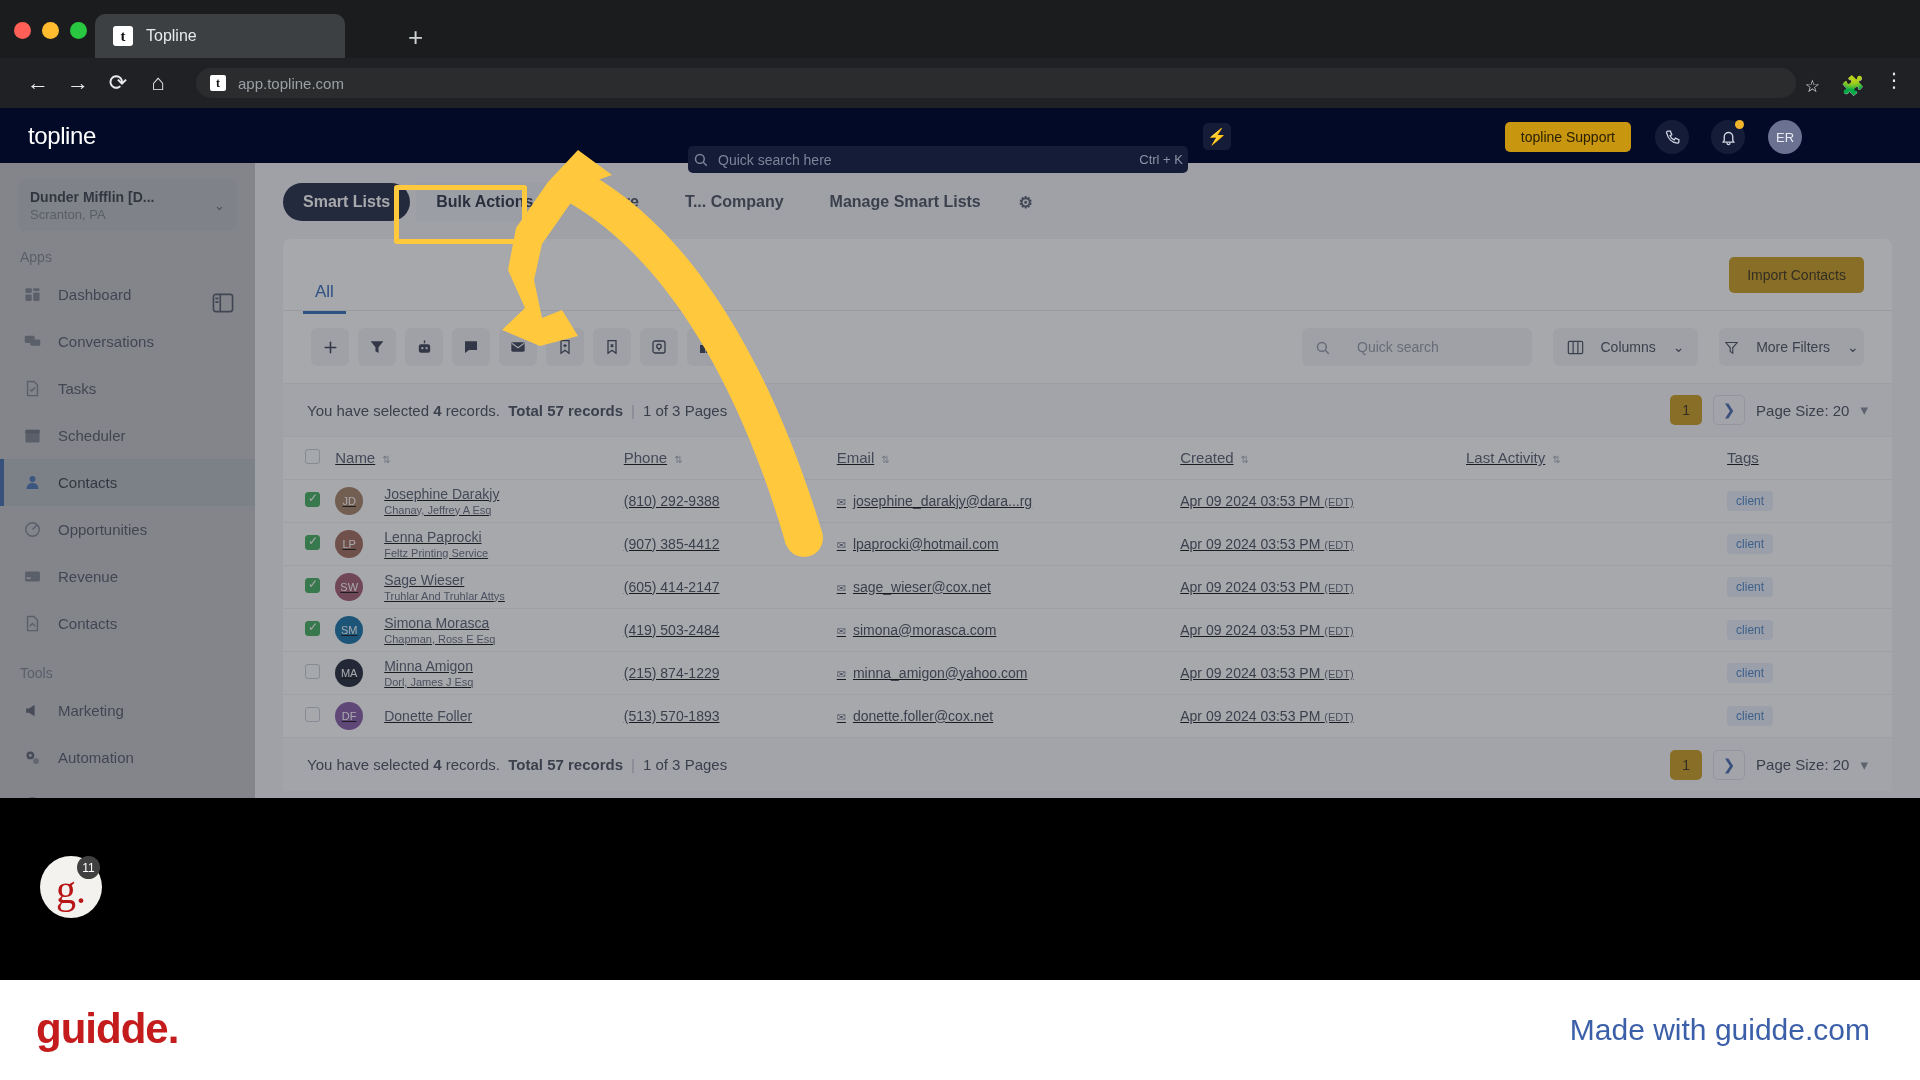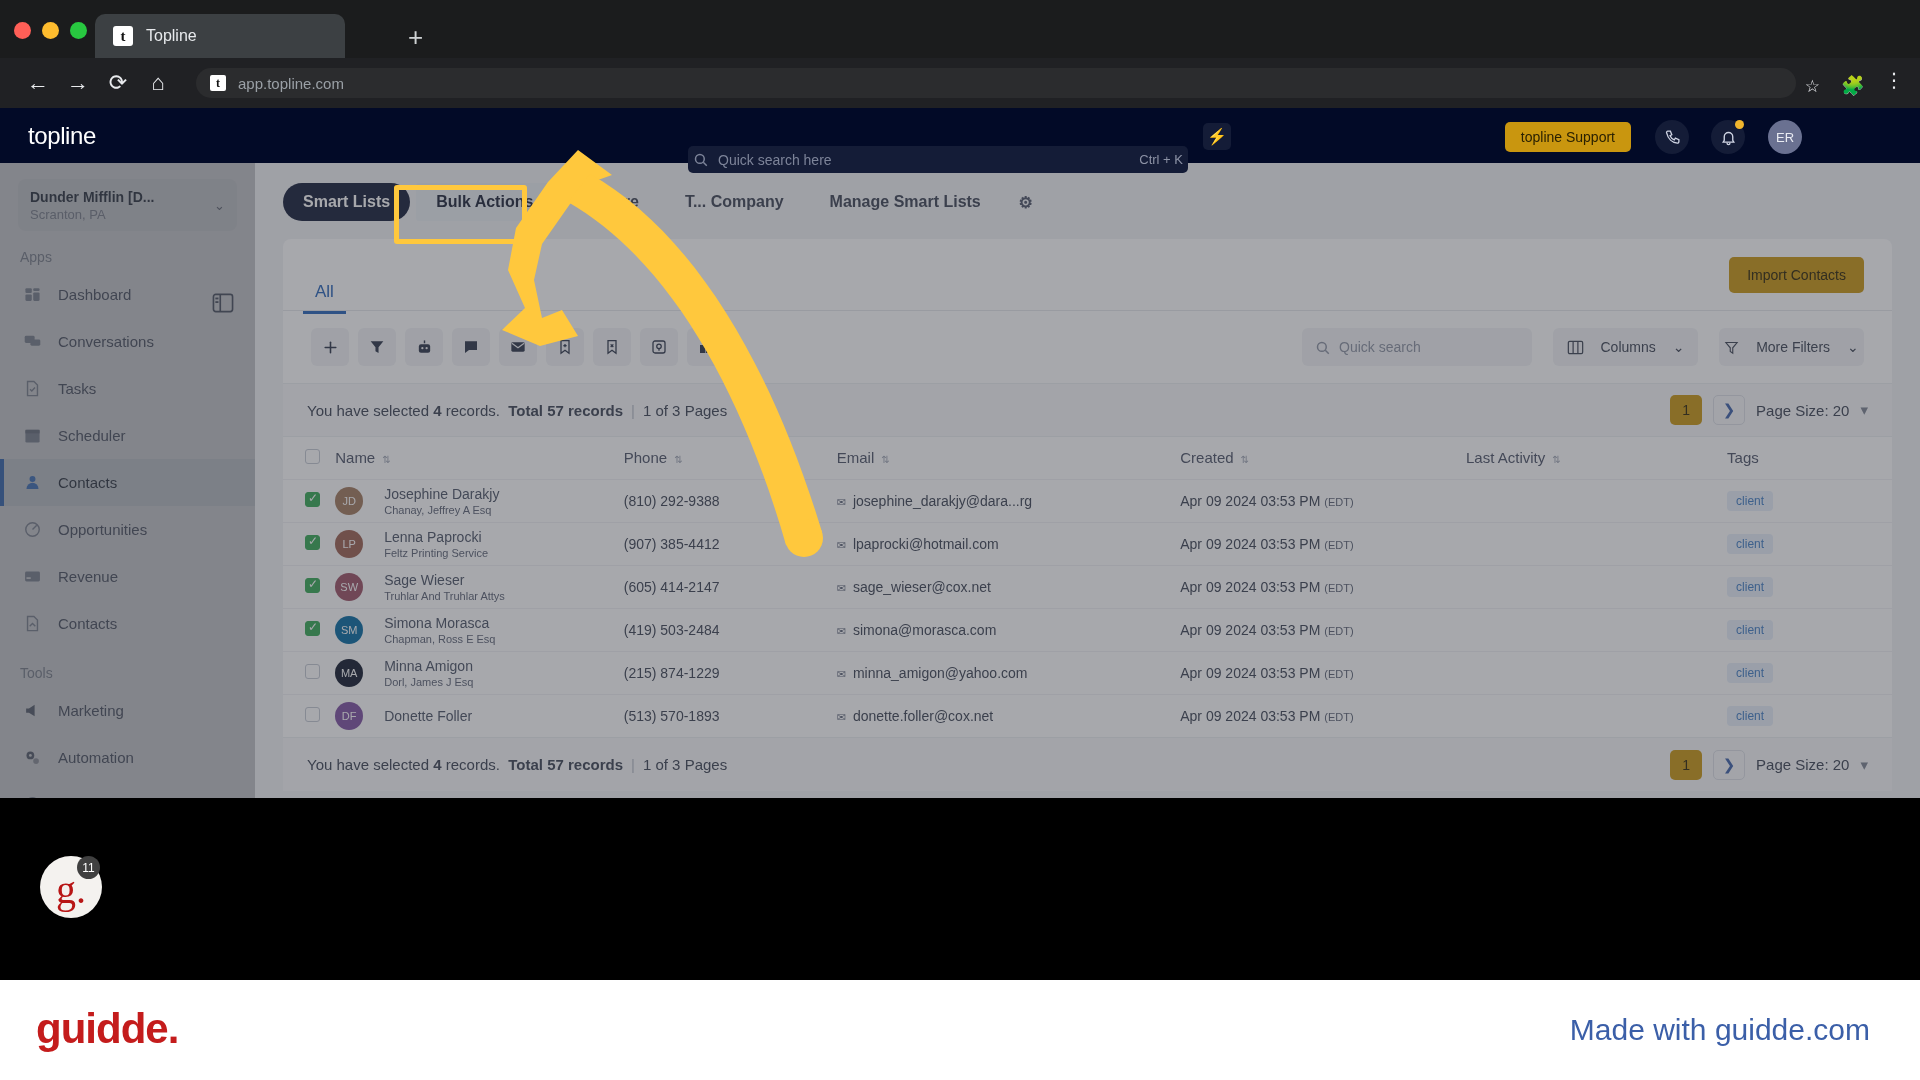--- a/index.html
+++ b/index.html
@@ -92,35 +92,35 @@
     border-bottom: 1px solid #e6e8ec; }
   .ctab { font-size: 17px; color: #2563b8; padding: 0 4px 22px 4px; position: relative; top: 28px; }
   .ctab::after { content: ""; position: absolute; left: -8px; right: -8px; bottom: 10px; height: 3px; background: #2563b8; }
   .import-btn { margin-left: auto; height: 36px; padding: 0 18px; background: #c9960f; border-radius: 5px;
     color: #2a2102; font-size: 14px; display: flex; align-items: center; }
 
   .toolbar { height: 72px; display: flex; align-items: center; padding: 0 28px; gap: 9px; }
   .tb-btn { width: 38px; height: 38px; border-radius: 6px; background: #f2f3f6;
     display: flex; align-items: center; justify-content: center; color: #2b3347; }
   .qsearch { margin-left: auto; width: 230px; height: 38px; background: #f2f3f6; border-radius: 6px;
-    display: flex; align-items: center; padding: 0 13px; gap: 9px; color: #8a91a1; font-size: 14px; }
+    display: flex; align-items: center; padding: 0 13px; gap: 27px; color: #8a91a1; font-size: 14px; }
   .drop-btn { margin-left: 12px; height: 38px; min-width: 145px; background: #f2f3f6; border-radius: 6px;
     display: flex; align-items: center; justify-content: center; gap: 17px; color: #3b4252; font-size: 14px; }
 
   .statusbar { height: 54px; background: #f7f8fa; display: flex; align-items: center; padding: 0 24px;
     font-size: 15px; color: #3b4252; border-top: 1px solid #eceef1; border-bottom: 1px solid #eceef1; }
   .statusbar b { font-weight: bold; }
   .pager { margin-left: auto; display: flex; align-items: center; gap: 11px; }
   .pg-num { width: 32px; height: 30px; background: #c9960f; border-radius: 5px; color: #2a2102;
     font-size: 14px; display: flex; align-items: center; justify-content: center; }
   .pg-next { width: 32px; height: 30px; border: 1px solid #dcdfe5; border-radius: 5px; color: #3b5fa8;
     font-size: 15px; display: flex; align-items: center; justify-content: center; }
   .pg-size { font-size: 15px; color: #3b4252; }
 
-  table.grid { width: 100%; border-collapse: collapse; table-layout: fixed; }
+  table.grid { width: 100%; border-collapse: collapse; table-layout: fixed; text-decoration: underline; }
   table.grid th { text-align: left; font-weight: normal; font-size: 15px; color: #4b5266;
     height: 42px; padding: 0; }
   table.grid td { height: 43px; font-size: 14px; color: #3b4252; border-top: 1px solid #f0f1f4; padding: 0; }
   .c-chk { width: 38px; padding-left: 22px !important; }
   .c-name { width: 210px; } .c-phone { width: 155px; } .c-email { width: 250px; margin-left: 16px; }
   .c-created { width: 208px; } .c-act { width: 190px; } .c-tags { width: 120px; }
   .sortico { display: inline-block; margin-left: 7px; color: #9aa1b0; font-size: 10px; line-height: 1; }
   .chk { width: 15px; height: 15px; border-radius: 3px; border: 1.5px solid #c3c8d2; background: #fff; display: inline-block; }
   .chk.on { background: #34a853; border-color: #34a853; position: relative; }
   .chk.on::after { content: "✓"; position: absolute; left: 2px; top: -2px; color: #fff; font-size: 12px; }

